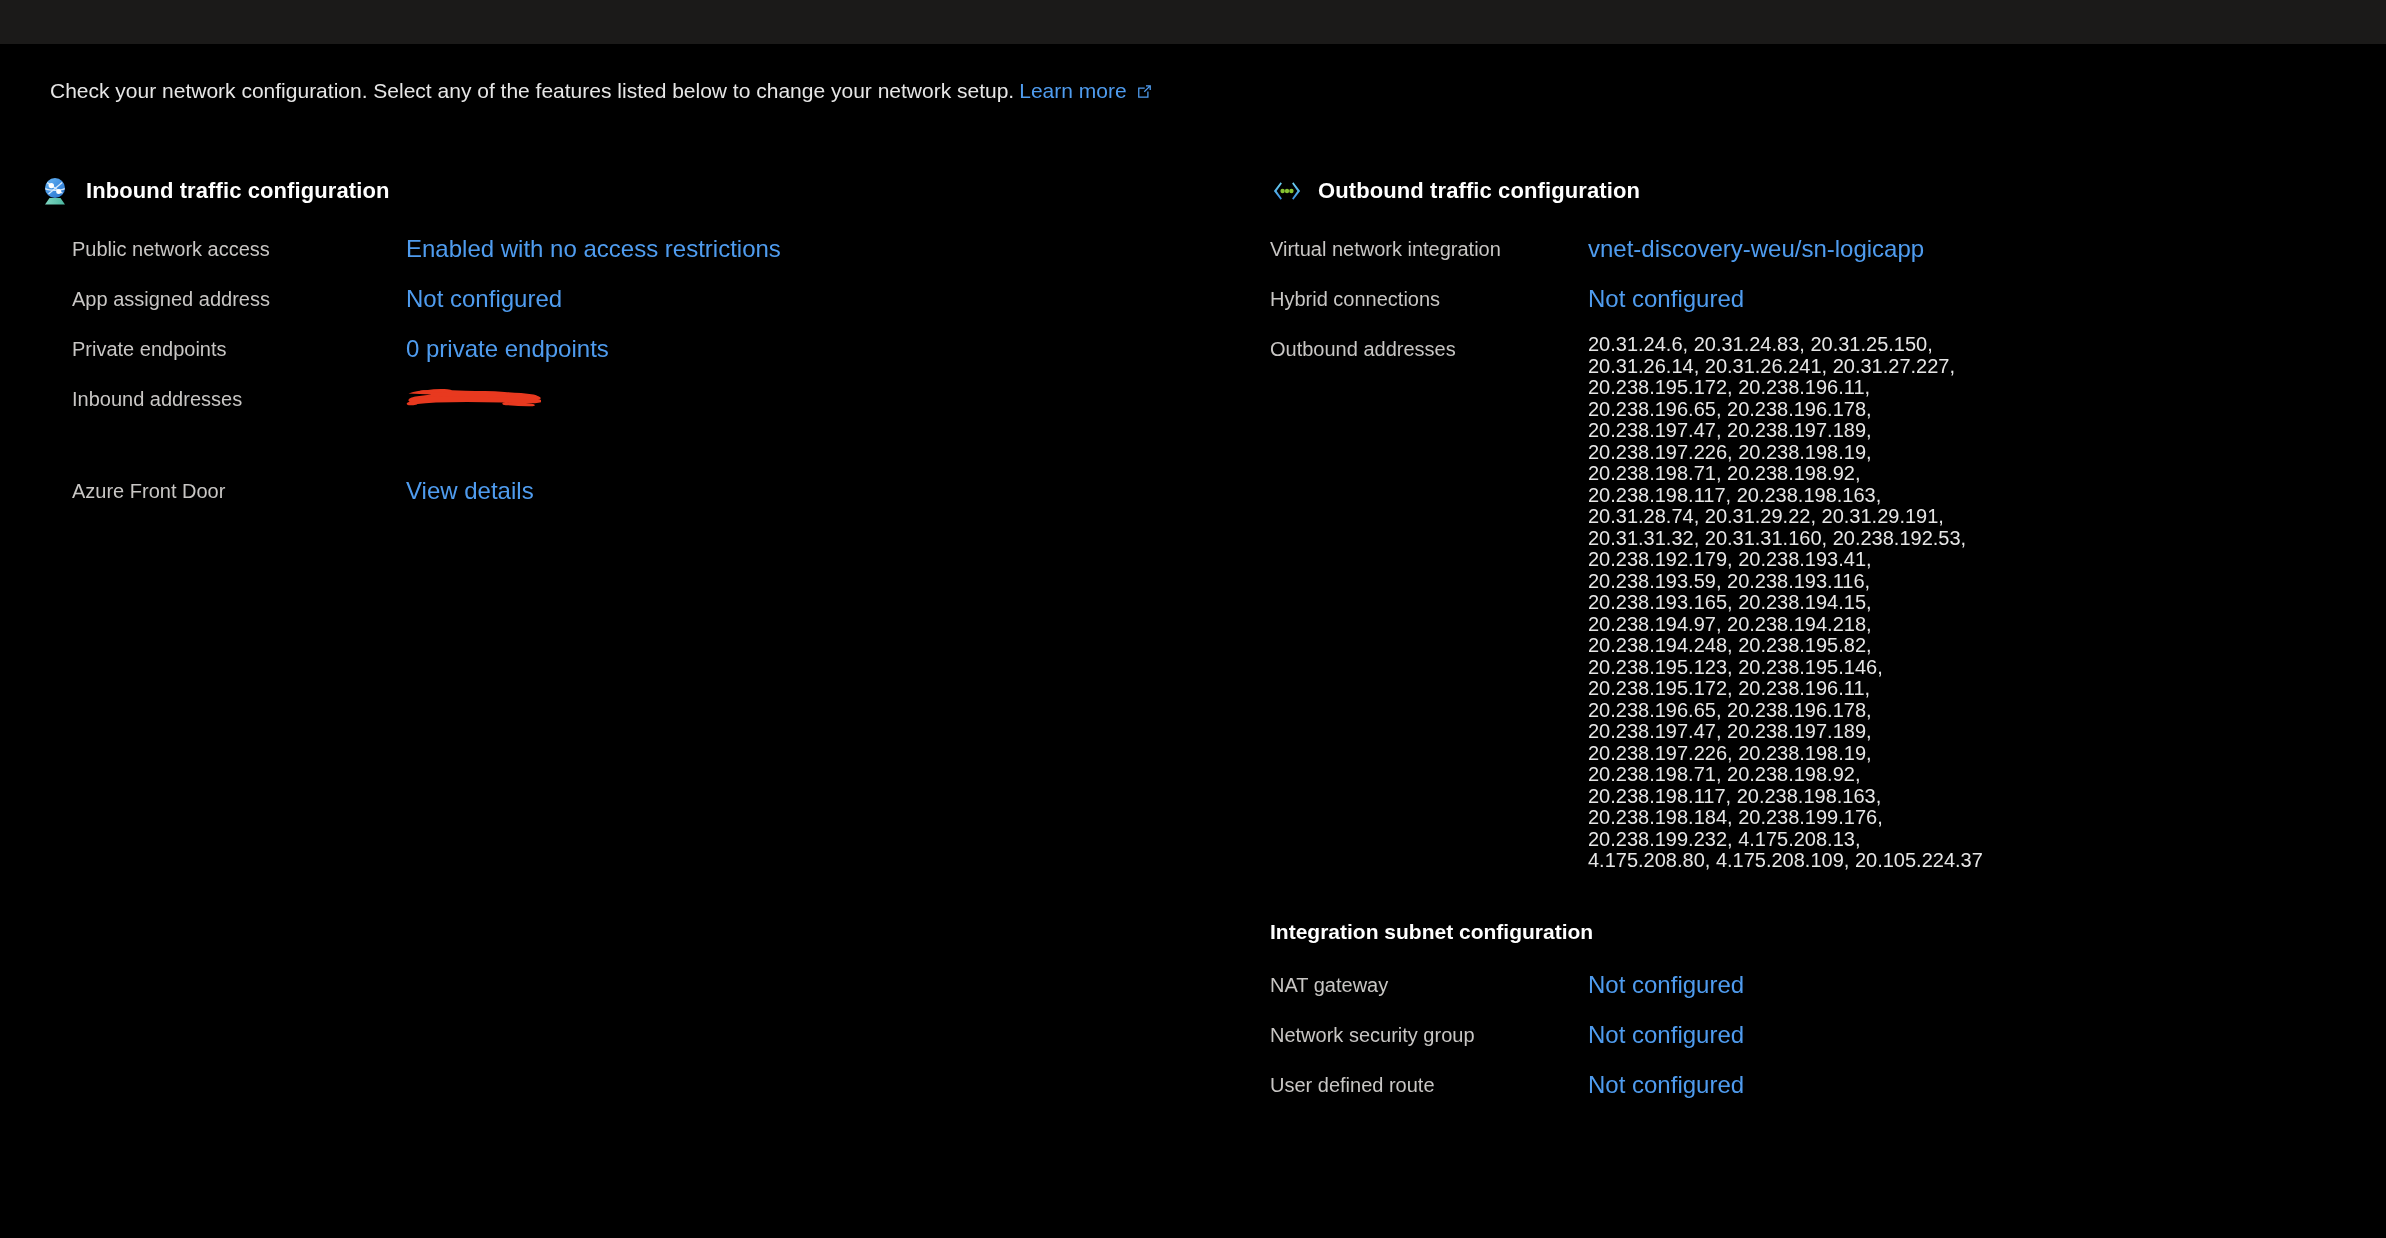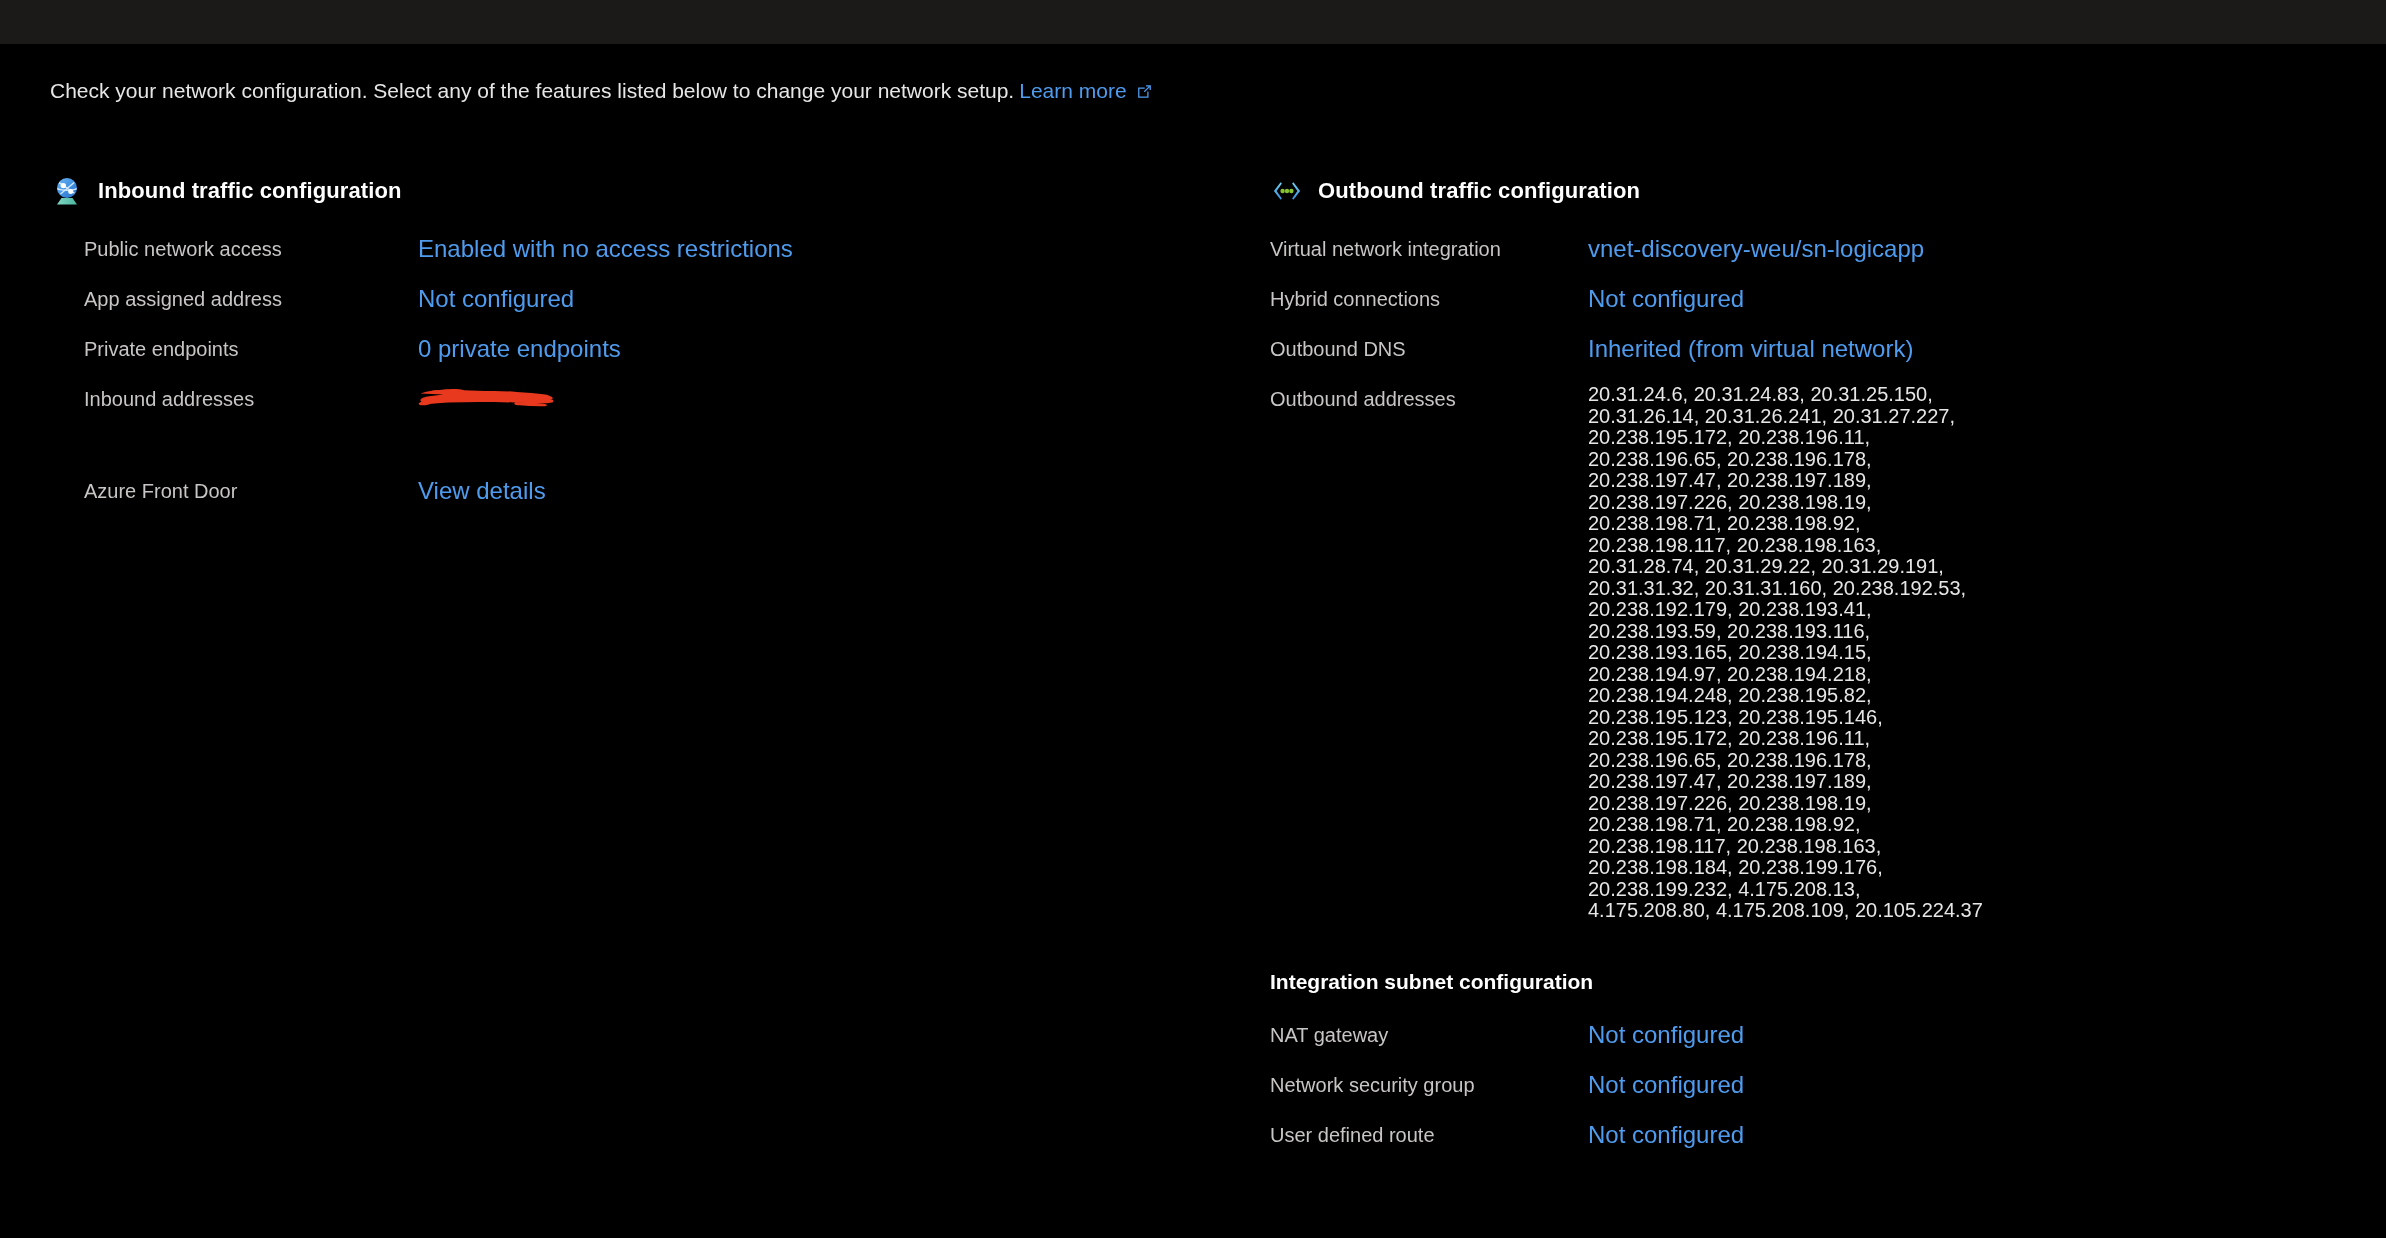--- a/index.html
+++ b/index.html
@@ -44,21 +44,21 @@
     display: inline-block;
     vertical-align: -2px;
     margin-left: 9px;
   }
 
   
   .col {
     position: absolute;
     top: 130px;
   }
-  .col-left  { left: 50px;   width: 1180px; }
+  .col-left  { left: 38px;   width: 1180px; }
   .col-right { left: 1270px; width: 1090px; }
 
   
   .sec-head {
     display: flex;
     align-items: center;
     height: 34px;
     margin-bottom: 26px;
   }
   .sec-icon {
@@ -261,24 +261,20 @@
     <div class="row">
       <span class="row-label">Virtual network integration</span>
       <span class="row-value is-link">vnet-discovery-weu/sn-logicapp</span>
     </div>
 
     <div class="row">
       <span class="row-label">Hybrid connections</span>
       <span class="row-value is-link">Not configured</span>
     </div>
 
-    <div class="row">
-      <span class="row-label">Outbound DNS</span>
-      <span class="row-value is-link">Inherited (from virtual network)</span>
-    </div>
 
     <div class="row">
       <span class="row-label">Outbound addresses</span>
       <span class="ip-list">20.31.24.6, 20.31.24.83, 20.31.25.150, 20.31.26.14, 20.31.26.241, 20.31.27.227, 20.238.195.172, 20.238.196.11, 20.238.196.65, 20.238.196.178, 20.238.197.47, 20.238.197.189, 20.238.197.226, 20.238.198.19, 20.238.198.71, 20.238.198.92, 20.238.198.117, 20.238.198.163, 20.31.28.74, 20.31.29.22, 20.31.29.191, 20.31.31.32, 20.31.31.160, 20.238.192.53, 20.238.192.179, 20.238.193.41, 20.238.193.59, 20.238.193.116, 20.238.193.165, 20.238.194.15, 20.238.194.97, 20.238.194.218, 20.238.194.248, 20.238.195.82, 20.238.195.123, 20.238.195.146, 20.238.195.172, 20.238.196.11, 20.238.196.65, 20.238.196.178, 20.238.197.47, 20.238.197.189, 20.238.197.226, 20.238.198.19, 20.238.198.71, 20.238.198.92, 20.238.198.117, 20.238.198.163, 20.238.198.184, 20.238.199.176, 20.238.199.232, 4.175.208.13, 4.175.208.80, 4.175.208.109, 20.105.224.37</span>
     </div>
 
     <div class="spacer-md"></div>
 
     <div class="sub-head" style="margin-left:0">Integration subnet configuration</div>
 

